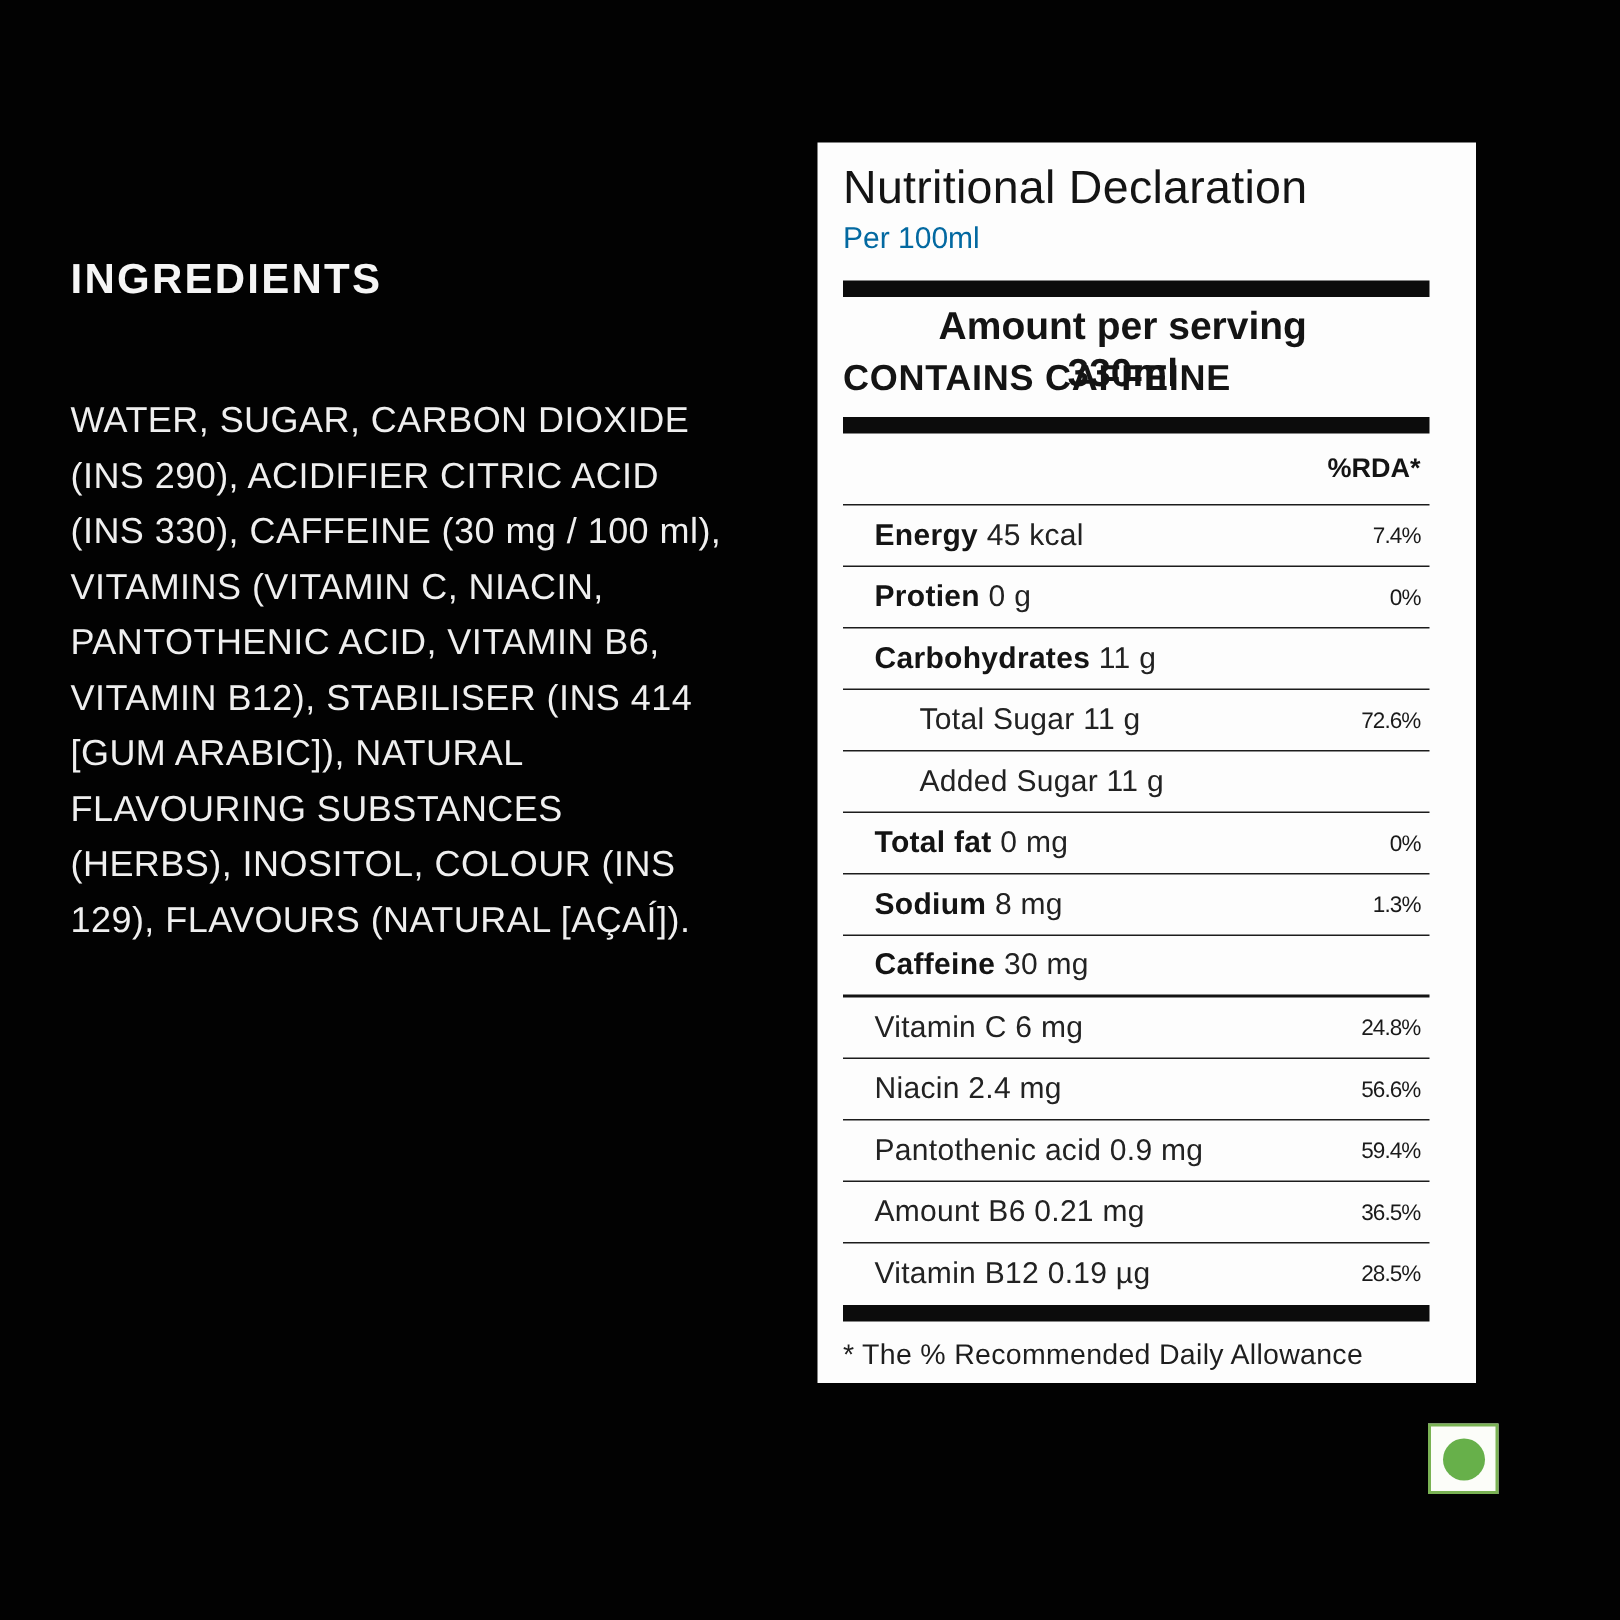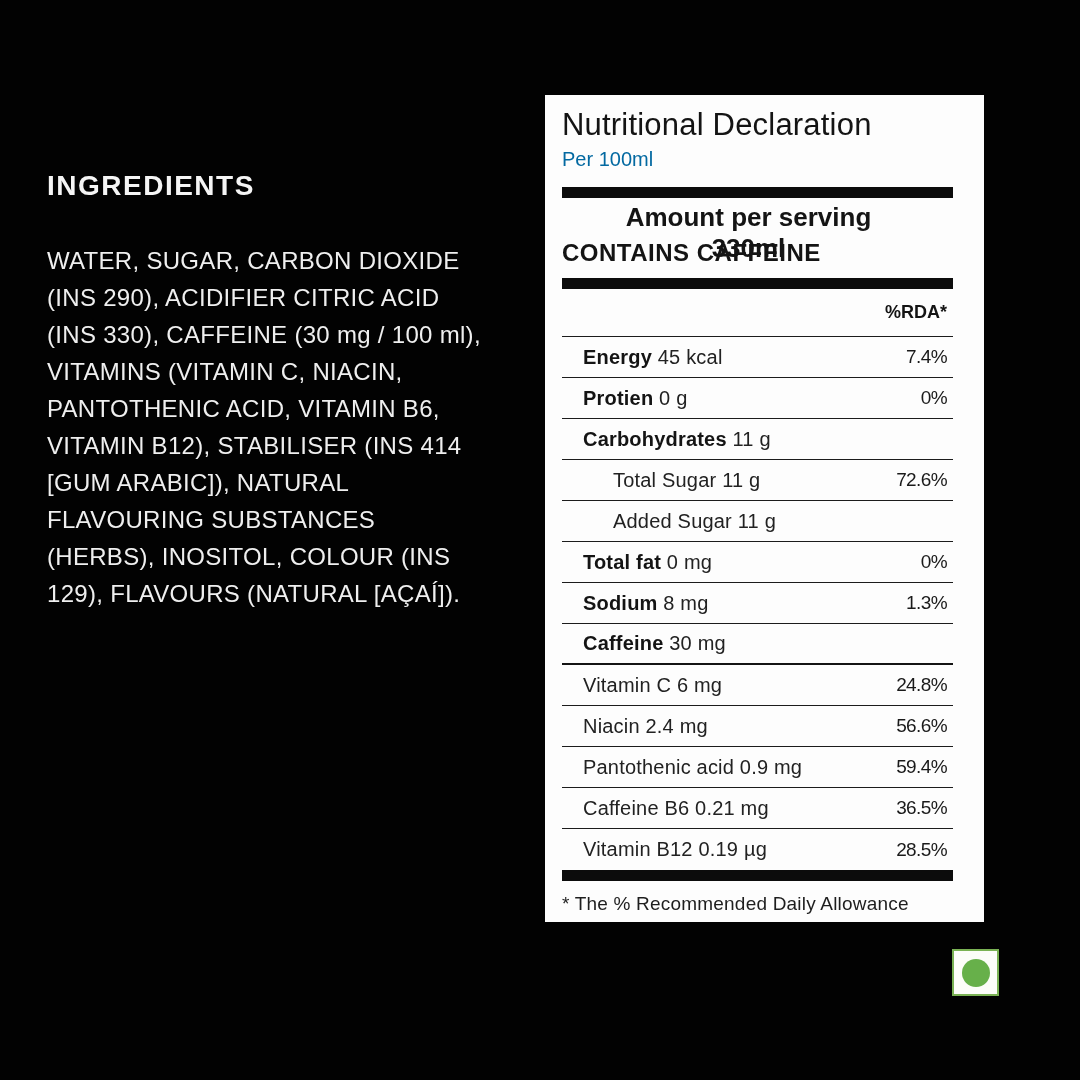--- a/index.html
+++ b/index.html
@@ -19,21 +19,21 @@
     width: 440px;
     color: #f2f2f2;
   }
   .ingredients-heading {
     font-size: 28px;
     font-weight: 700;
     letter-spacing: 1.5px;
     color: #f5f5f5;
   }
   .ingredients-body {
-    margin-top: 40px;
+    margin-top: 60px;
     font-size: 24px;
     line-height: 37px;
     letter-spacing: 0.3px;
     color: #efefef;
   }
 
   
   .panel {
     position: absolute;
     left: 545px; top: 95px;
@@ -104,21 +104,21 @@
     font-size: 20px;
     color: #222;
   }
   .row:last-child { border-bottom: none; }
   .row.thick { border-bottom: 2.6px solid #141414; }
   .row-left { padding-left: 21px; letter-spacing: 0.2px; }
   .row.indent .row-left { padding-left: 51px; }
   .lbl.bold { font-weight: 700; color: #141414; }
   .rda {
     padding-right: 6px;
-    font-size: 19px;
+    font-size: 15px;
     letter-spacing: -0.6px;
     color: #1a1a1a;
   }
   .bar-bottom { margin-top: 0px; }
   .footnote {
     margin-top: 12px;
     font-size: 19px;
     letter-spacing: 0.2px;
     color: #1e1e1e;
   }
@@ -204,21 +204,21 @@
         </div>
         <div class="row">
           <span class="row-left"><span class="lbl">Niacin</span><span class="val">&nbsp;2.4 mg</span></span>
           <span class="rda">56.6%</span>
         </div>
         <div class="row">
           <span class="row-left"><span class="lbl">Pantothenic acid</span><span class="val">&nbsp;0.9 mg</span></span>
           <span class="rda">59.4%</span>
         </div>
         <div class="row">
-          <span class="row-left"><span class="lbl">Caffeine B6</span><span class="val">&nbsp;0.21 mg</span></span>
+          <span class="row-left"><span class="lbl">Amount B6</span><span class="val">&nbsp;0.21 mg</span></span>
           <span class="rda">36.5%</span>
         </div>
         <div class="row">
           <span class="row-left"><span class="lbl">Vitamin B12</span><span class="val">&nbsp;0.19 µg</span></span>
           <span class="rda">28.5%</span>
         </div>
       </div>
 
     <div class="bar bar-bottom"></div>
 

